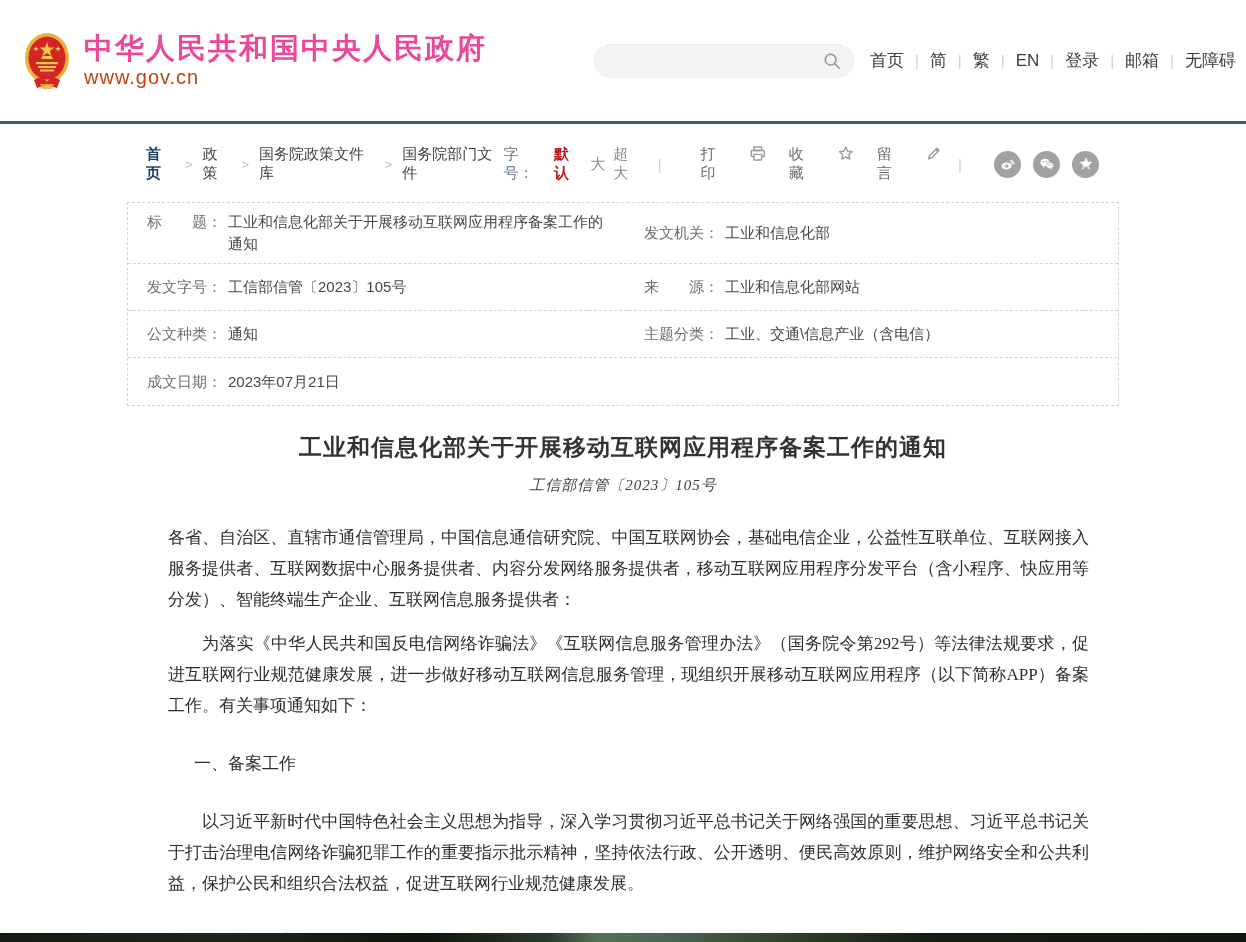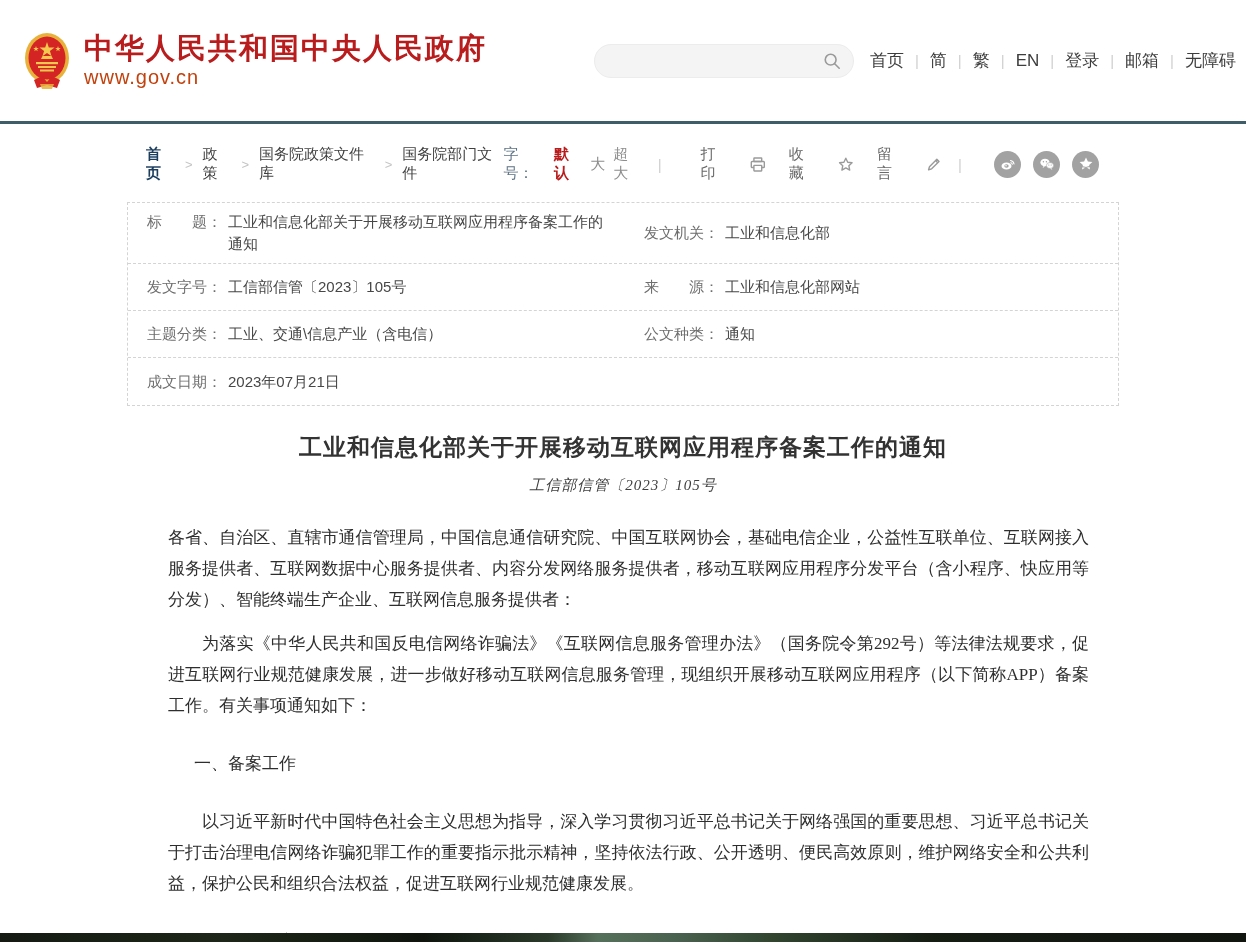--- a/index.html
+++ b/index.html
@@ -6,21 +6,21 @@
   html,body { background:#fff; }
   body {
     width:1246px; height:942px; position:relative; overflow:hidden;
     font-family:"Liberation Sans","DejaVu Sans",sans-serif; color:#333;
   }
 
   
   .header { height:121px; display:flex; align-items:center; padding:0 8px 0 24px; }
   .logo { display:flex; align-items:center; gap:14px; cursor:pointer; }
   .emblem { width:46px; height:58px; flex:0 0 auto; }
-  .site-title { font-size:29px; font-weight:bold; color:#b91c1c; letter-spacing:2px; line-height:1.15;
+  .site-title { font-size:29px; font-weight:bold; color:#ec4899; letter-spacing:2px; line-height:1.15;
                 font-family:"Liberation Sans","DejaVu Sans",sans-serif; }
   .site-url { font-size:20px; color:#c2410c; letter-spacing:1px; }
   .header-spacer { flex:1; }
   .searchbox { width:260px; height:34px; background:#f4f4f4; border:1px solid #ececec;
                border-radius:17px; display:flex; align-items:center; padding:0 12px; }
   .searchbox input { flex:1; border:none; outline:none; background:transparent; font-size:14px; height:100%; }
   .search-icon { width:18px; height:18px; cursor:pointer; }
   .topnav { display:flex; align-items:center; margin-left:14px; font-size:17px; color:#3d3d3d; white-space:nowrap; }
   .topnav .navitem { cursor:pointer; padding:0 2px; }
   .topnav .sep { color:#cfcfcf; padding:0 9px; font-size:15px; }
@@ -35,21 +35,21 @@
              padding:0 20px 0 19px; font-size:15px; }
   .crumbs { display:flex; align-items:center; gap:10px; color:#3f3f3f; }
   .crumbs .crumb { cursor:pointer; }
   .crumbs .crumb-home { font-weight:bold; color:#1c3e5e; }
   .crumbs .csep { color:#c4c4c4; font-size:13px; }
   .tools { display:flex; align-items:center; color:#6a6a6a; }
   .fs-label { color:#5d7285; }
   .fs-opt { margin-left:8px; cursor:pointer; color:#8e8e8e; }
   .fs-default { color:#b91c1c; font-weight:bold; }
   .tsep { color:#d0d0d0; padding:0 16px; }
-  .tool-btn { display:flex; align-items:center; gap:22px; cursor:pointer; margin-left:23px; color:#6a6a6a; }
+  .tool-btn { display:flex; gap:22px; cursor:pointer; margin-left:23px; color:#6a6a6a; }
   .tool-btn:first-of-type { margin-left:0; }
   .tool-ic { width:17px; height:17px; stroke:#9a9a9a; fill:none; stroke-width:1.6; }
   .share { display:flex; align-items:center; gap:12px; margin-left:16px; }
   .share-circle { width:27px; height:27px; border-radius:50%; background:#a2a2a2; cursor:pointer;
                   display:flex; align-items:center; justify-content:center; }
   .share-circle svg { width:16px; height:16px; }
 
   
   .meta { margin-top:19px; border:1px dashed #d4d4d4; }
   .meta-row { display:grid; grid-template-columns:497px 1fr; min-height:47px; align-items:center;
@@ -220,26 +220,26 @@
         <span class="meta-label">发文字号：</span>
         <span class="meta-value">工信部信管〔2023〕105号</span>
       </div>
       <div class="meta-cell">
         <span class="meta-label">来　　源：</span>
         <span class="meta-value">工业和信息化部网站</span>
       </div>
     </div>
     <div class="meta-row">
       <div class="meta-cell">
+        <span class="meta-label">公文种类：</span>
+        <span class="meta-value">通知</span>
+      </div>
+      <div class="meta-cell">
         <span class="meta-label">主题分类：</span>
         <span class="meta-value">工业、交通\信息产业（含电信）</span>
-      </div>
-      <div class="meta-cell">
-        <span class="meta-label">公文种类：</span>
-        <span class="meta-value">通知</span>
       </div>
     </div>
     <div class="meta-row">
       <div class="meta-cell">
         <span class="meta-label">成文日期：</span>
         <span class="meta-value">2023年07月21日</span>
       </div>
       <div class="meta-cell"></div>
     </div>
   </div>

